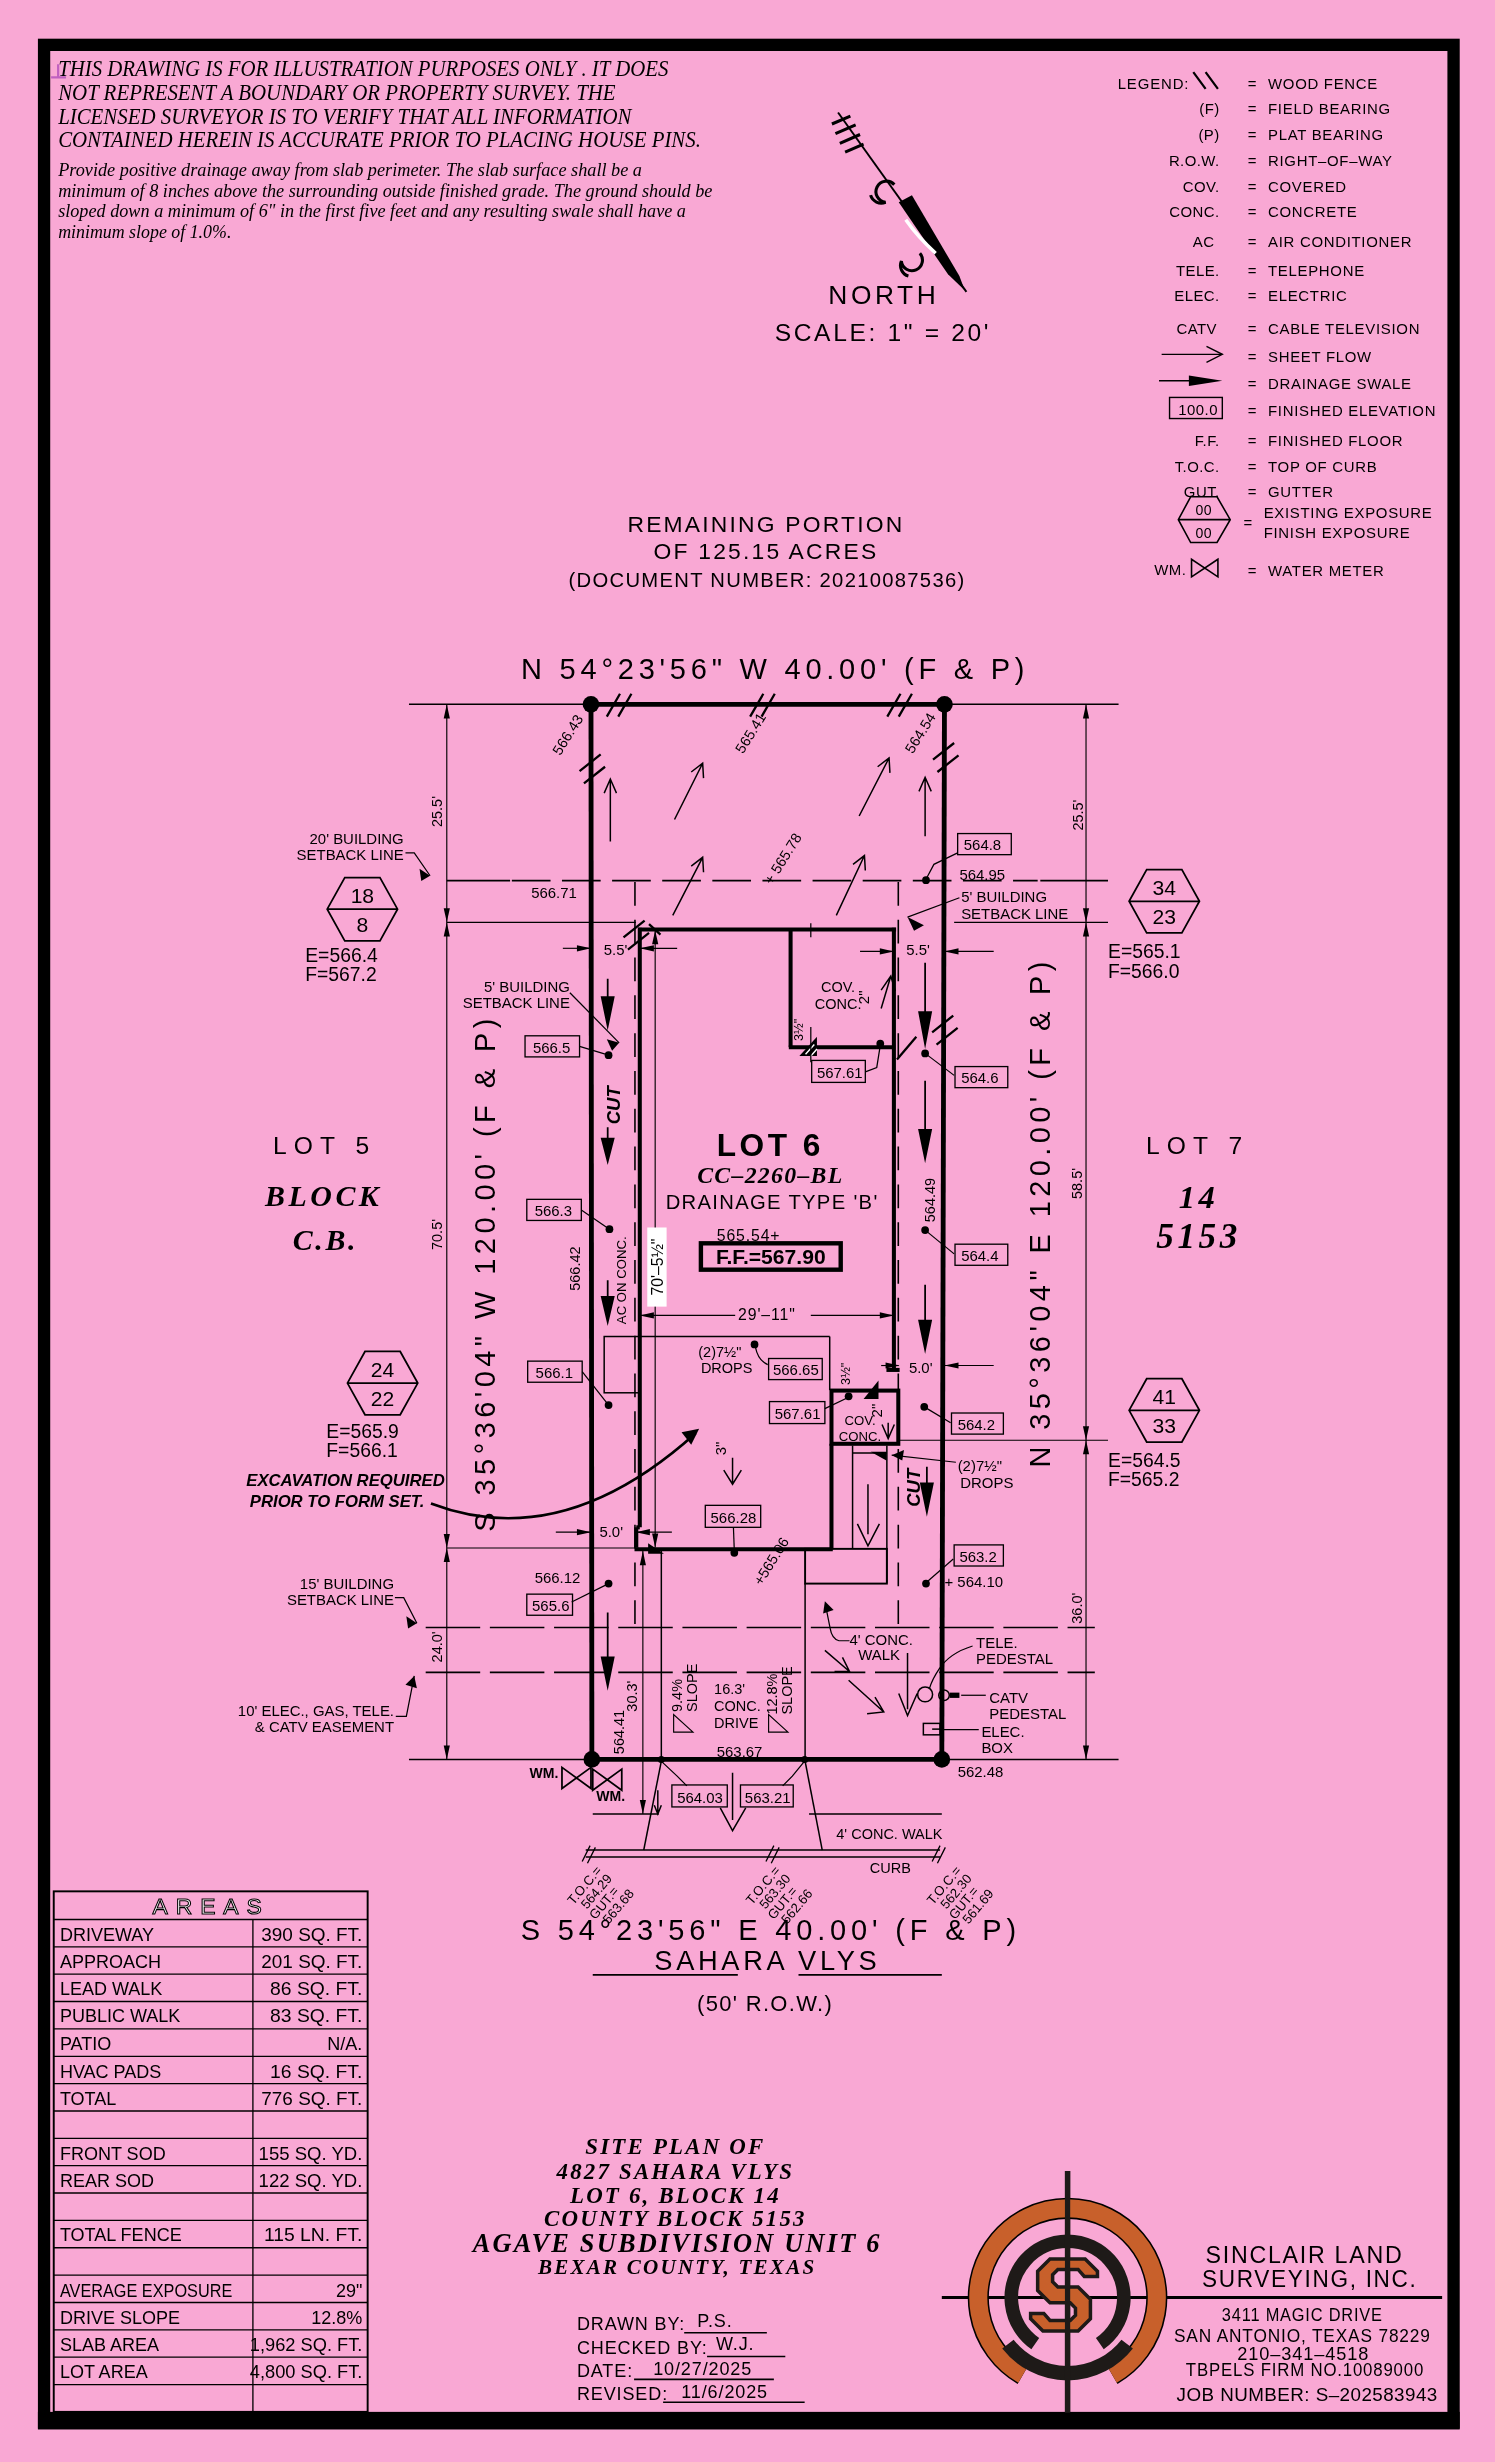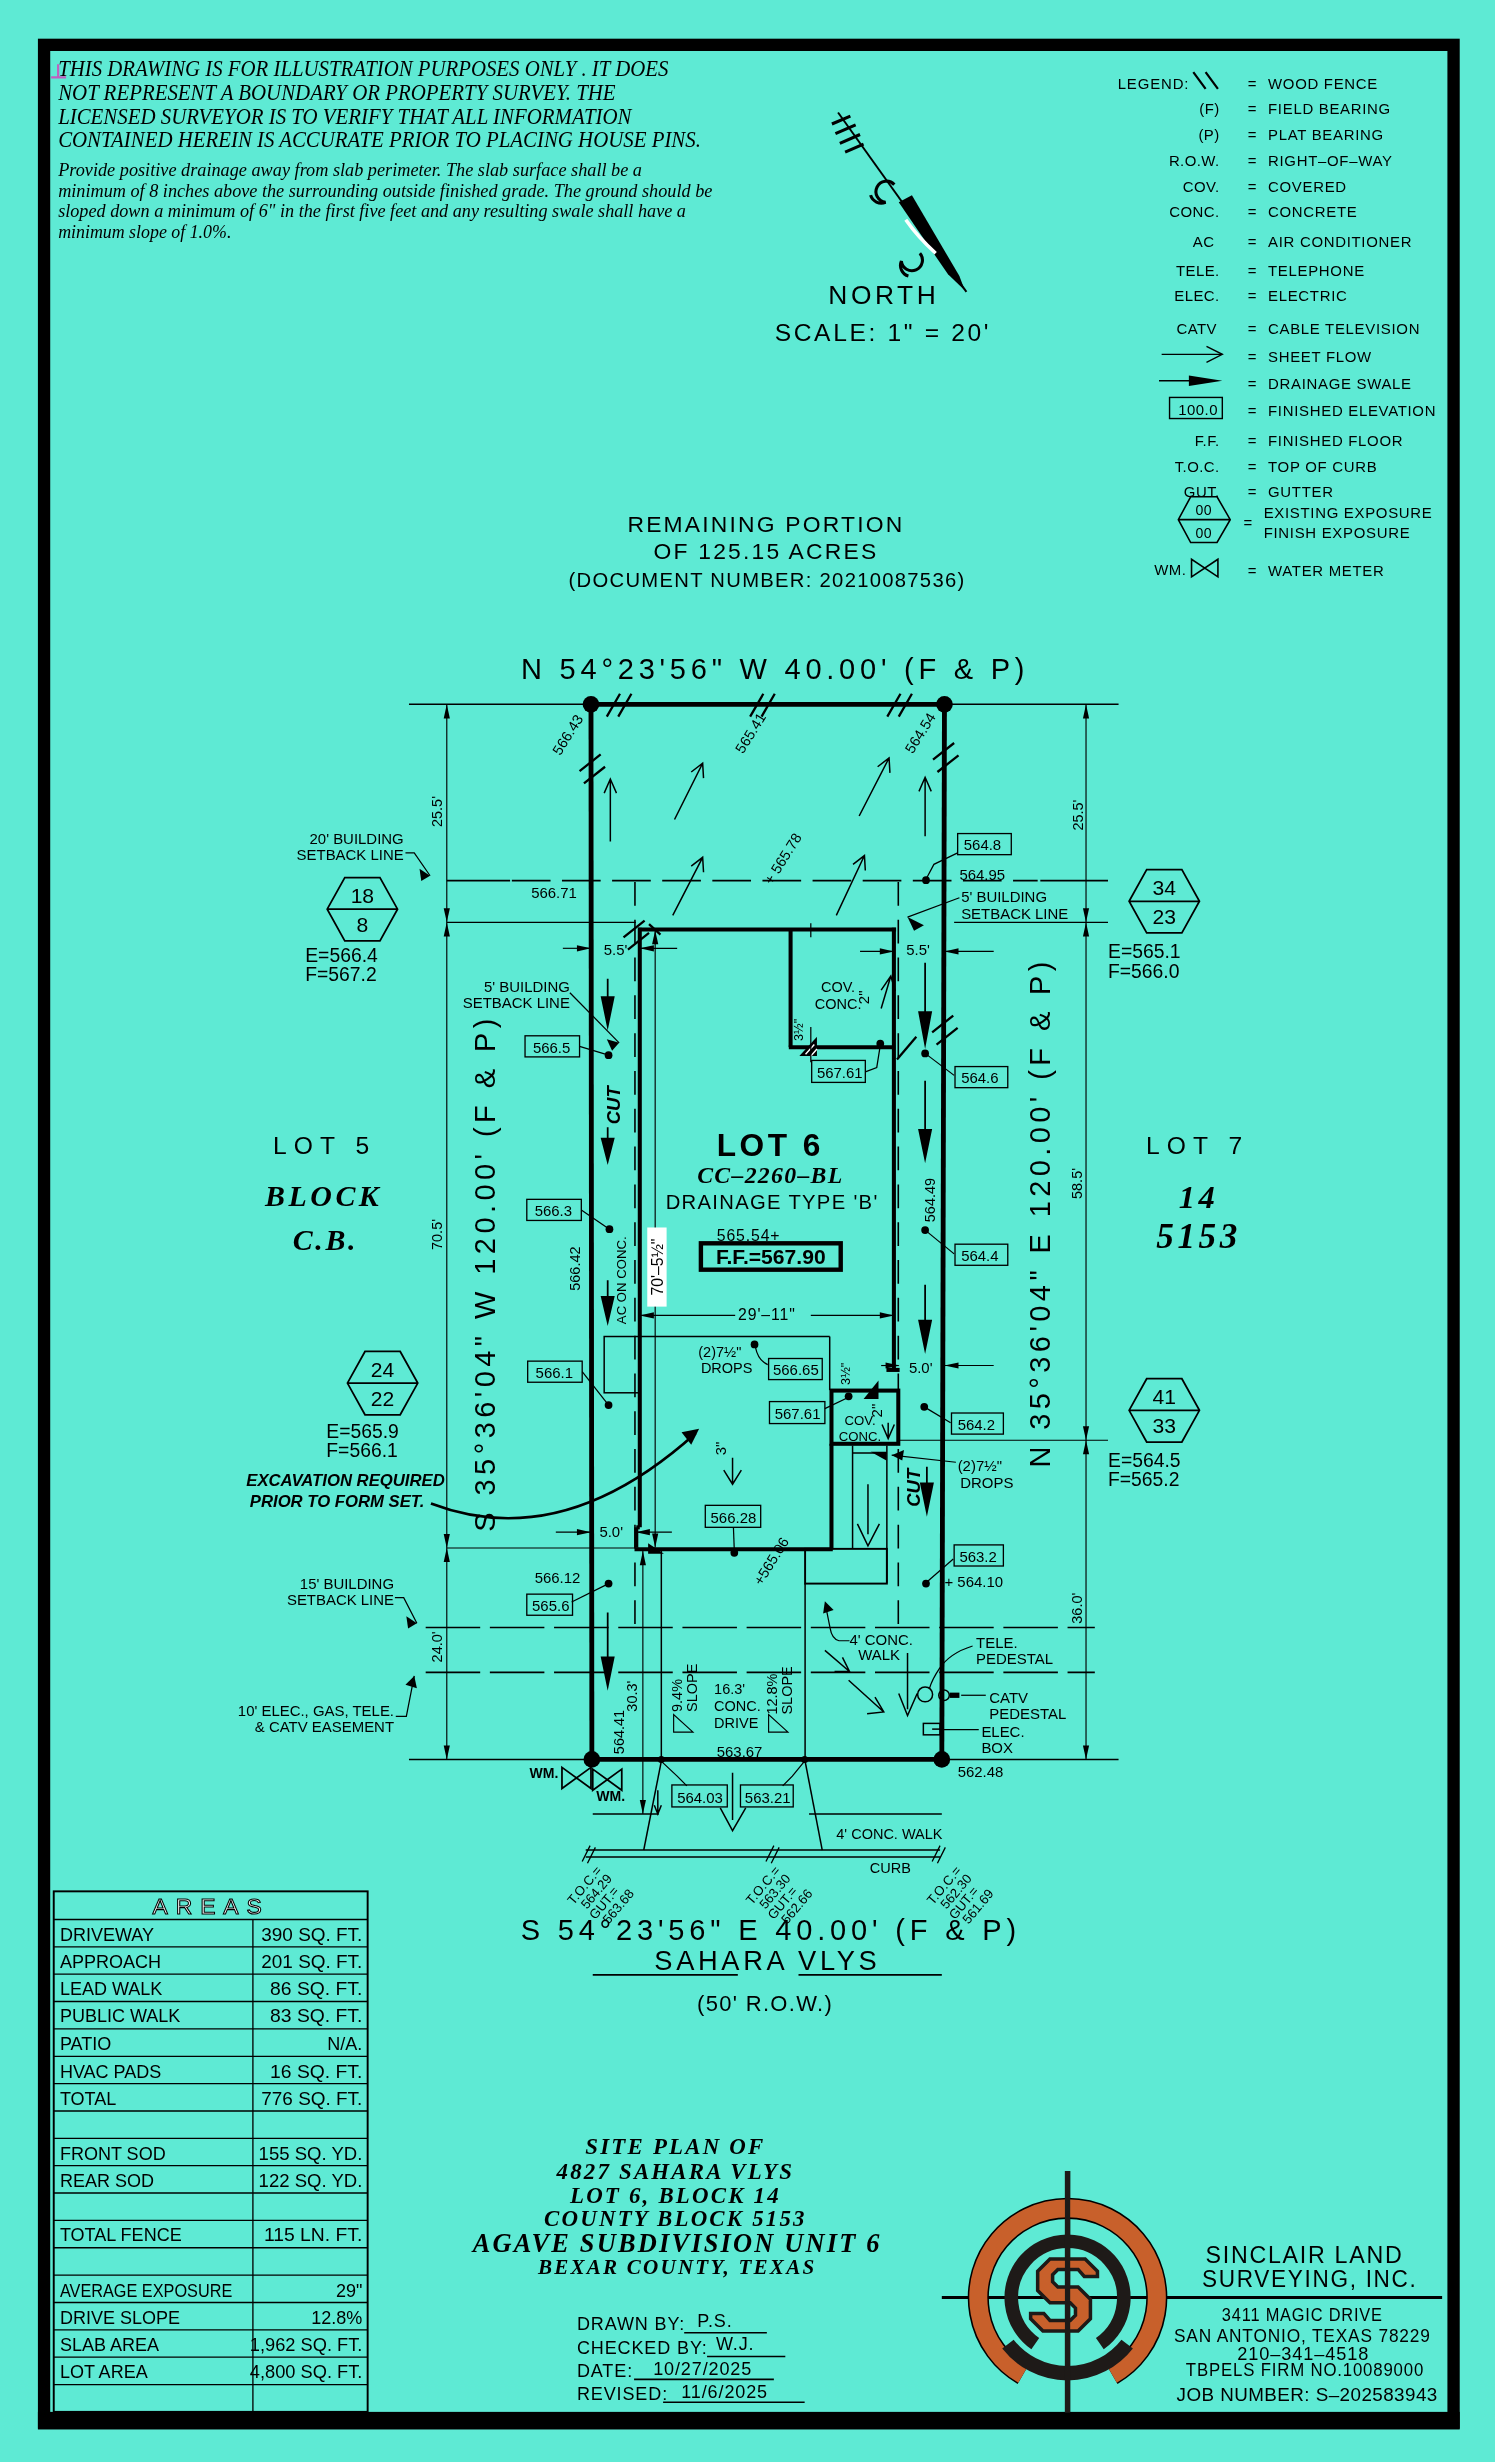--- a/index.html
+++ b/index.html
@@ -1,15 +1,15 @@
 <!DOCTYPE html>
 <html style="font-size:14px"><head><meta charset="utf-8">
 <style>
 html,body{margin:0;padding:0;background:#fff;}
-#pg{position:relative;width:1495px;height:2462px;background:#5eead4;overflow:hidden;}
+#pg{position:relative;width:1495px;height:2462px;background:#f9a8d4;overflow:hidden;}
 #pg{font-family:"Liberation Sans",sans-serif;}
 text{fill:#000;}
 .sr{font-family:"Liberation Serif",serif;}
 .b{font-weight:bold;}
 .i{font-style:italic;}
 .mid{text-anchor:middle;}
 .end{text-anchor:end;}
 </style></head>
 <body>
 <div id="pg">

